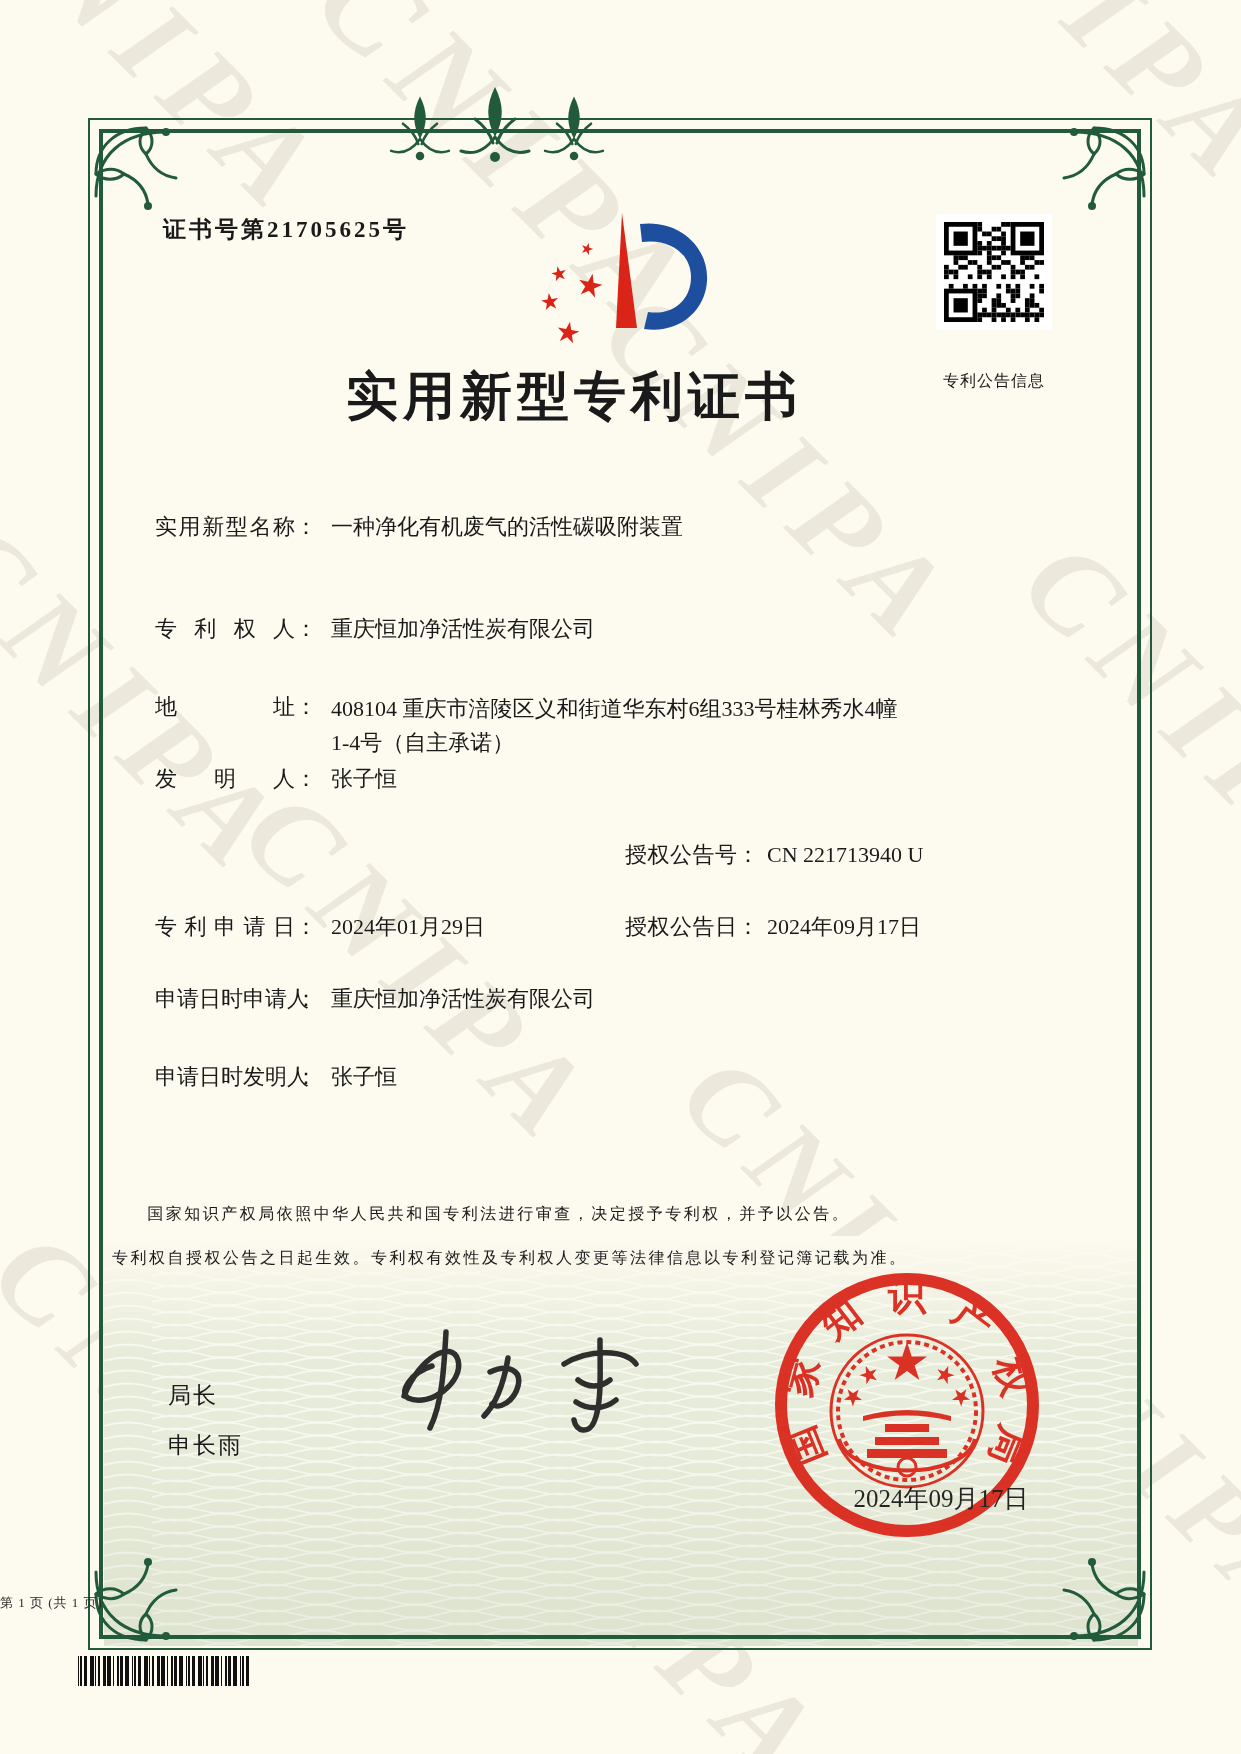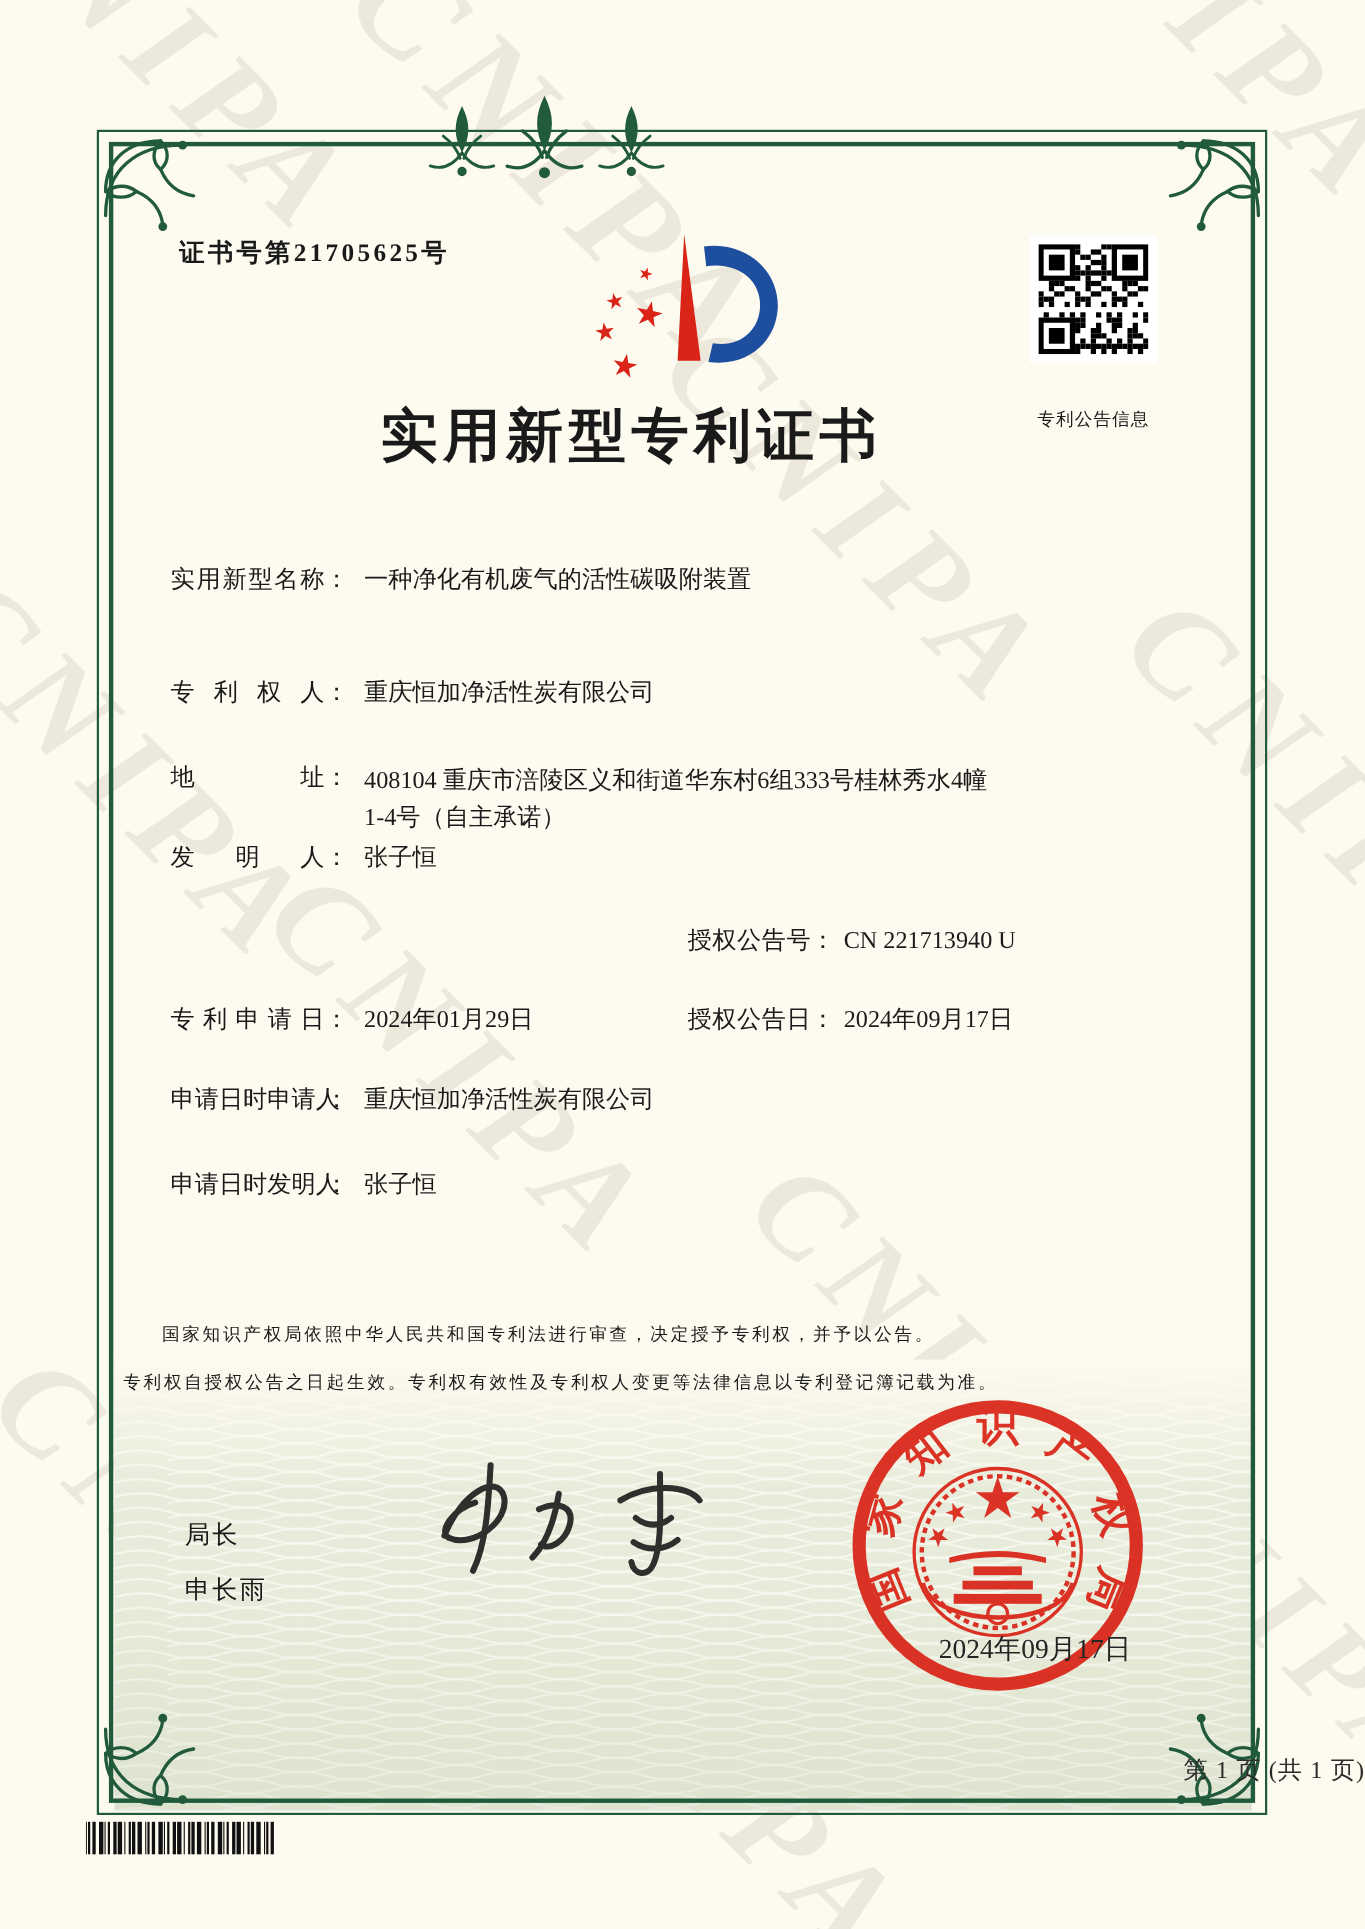--- a/index.html
+++ b/index.html
@@ -49,21 +49,21 @@
   .waves-fade-bottom{position:absolute;left:104px;top:1446px;width:1034px;height:200px;
       background:linear-gradient(rgba(198,208,180,0),rgba(198,208,180,.30));}
 
   
   .sig-title{position:absolute;left:168px;top:1380px;font-size:23px;letter-spacing:2px;}
   .sig-name{position:absolute;left:168px;top:1430px;font-size:23px;letter-spacing:2px;text-align:right;}
   .sig-svg{position:absolute;left:368px;top:1312px;}
 
   .seal{position:absolute;left:745px;top:1243px;}
 
-  .footer{position:absolute;left:0;top:1594px;width:1241px;text-align:right;font-size:22px;color:#2b2b2b;letter-spacing:1px;}
+  .footer{position:absolute;left:0;top:1594px;width:1241px;text-align:left;font-size:13px;color:#2b2b2b;letter-spacing:1px;}
   .barcode{position:absolute;left:78px;top:1656px;}
 </style>
 </head>
 <body>
 
 <svg width="0" height="0" style="position:absolute" aria-hidden="true">
   <defs>
     <path id="star" d="M0,-10 L2.25,-3.09 L9.51,-3.09 L3.63,1.18 L5.88,8.09 L0,3.82 L-5.88,8.09 L-3.63,1.18 L-9.51,-3.09 L-2.25,-3.09 Z"></path>
     <g id="flourish">
       <g fill="none" stroke="currentColor" stroke-width="3" stroke-linecap="round">

